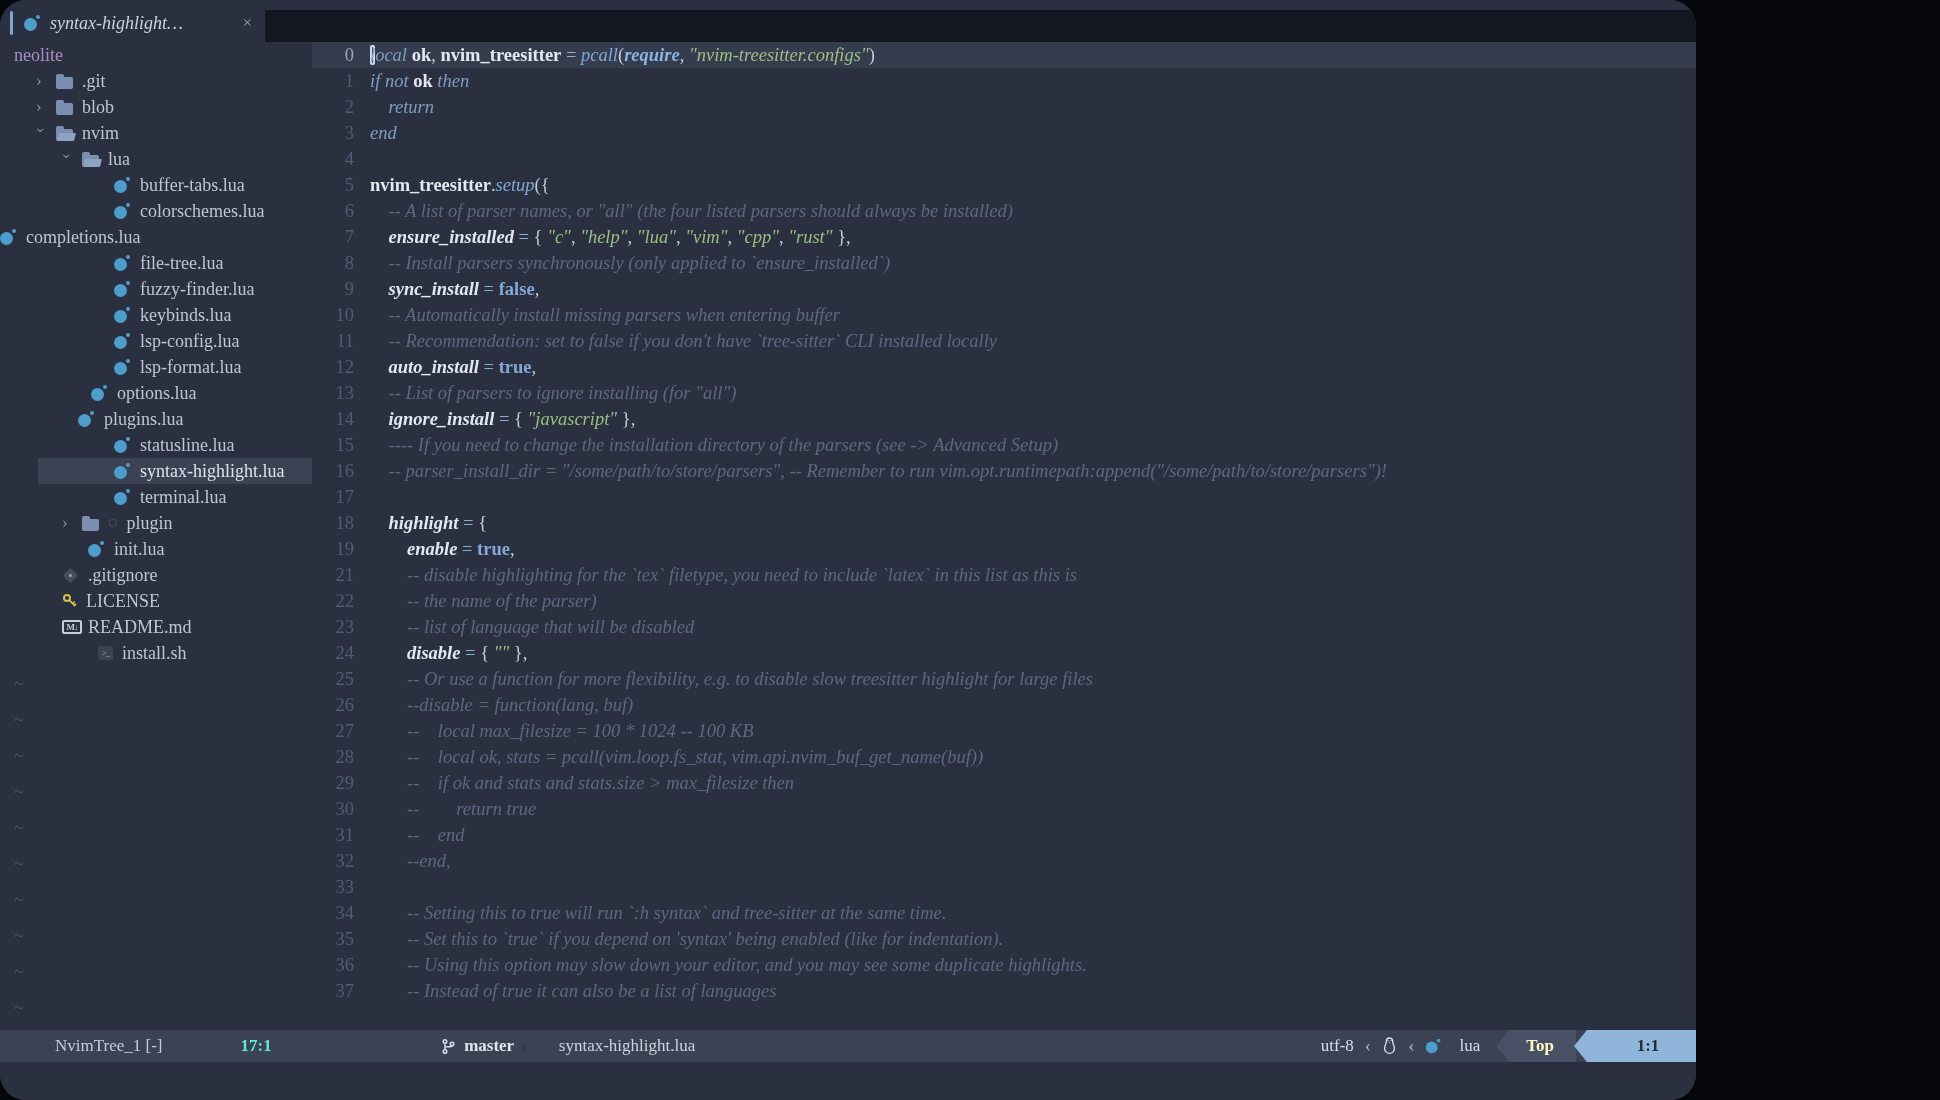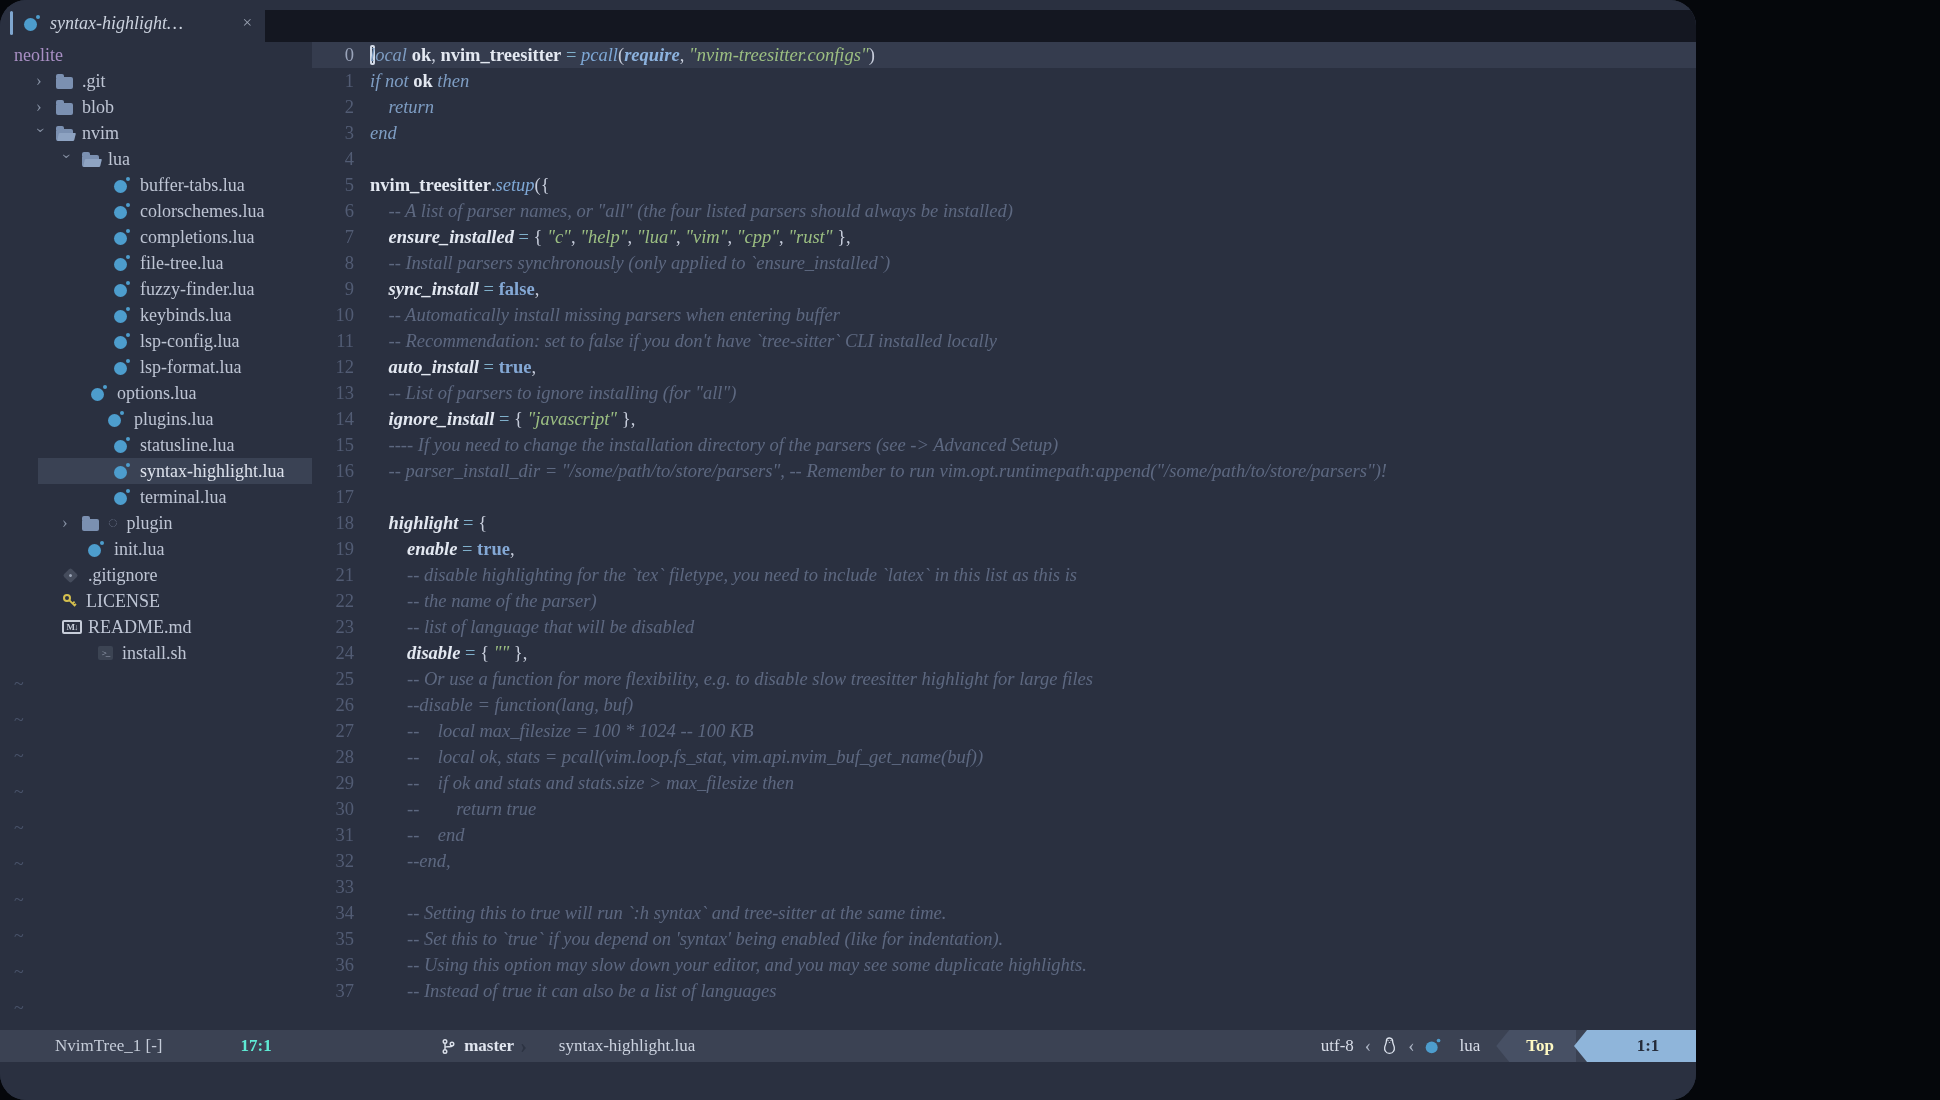--- a/index.html
+++ b/index.html
@@ -126,28 +126,28 @@
 
   <div class="main">
     <div class="tree" id="tree">
         <div class="titem" style="padding-left: 14px;"><span class="tlabel troot">neolite</span></div>
         <div class="titem" style="padding-left: 36px;"><span class="chev">›</span><span class="ifold"></span><span class="tlabel">.git</span></div>
         <div class="titem" style="padding-left: 36px;"><span class="chev">›</span><span class="ifold"></span><span class="tlabel">blob</span></div>
         <div class="titem" style="padding-left: 36px;"><span class="chev down">›</span><span class="ifold openf"></span><span class="tlabel">nvim</span></div>
         <div class="titem" style="padding-left: 62px;"><span class="chev down">›</span><span class="ifold openf"></span><span class="tlabel">lua</span></div>
         <div class="titem" style="padding-left: 114px;"><span class="ilua"></span><span class="tlabel">buffer-tabs.lua</span></div>
         <div class="titem" style="padding-left: 114px;"><span class="ilua"></span><span class="tlabel">colorschemes.lua</span></div>
-        <div class="titem" style="padding-left: 114px;"><span class="ilua"></span><span class="tlabel">completions.lua</span></div>
+        <div class="titem" style=""><span class="ilua"></span><span class="tlabel">completions.lua</span></div>
         <div class="titem" style="padding-left: 114px;"><span class="ilua"></span><span class="tlabel">file-tree.lua</span></div>
         <div class="titem" style="padding-left: 114px;"><span class="ilua"></span><span class="tlabel">fuzzy-finder.lua</span></div>
         <div class="titem" style="padding-left: 114px;"><span class="ilua"></span><span class="tlabel">keybinds.lua</span></div>
         <div class="titem" style="padding-left: 114px;"><span class="ilua"></span><span class="tlabel">lsp-config.lua</span></div>
         <div class="titem" style="padding-left: 114px;"><span class="ilua"></span><span class="tlabel">lsp-format.lua</span></div>
         <div class="titem" style="padding-left: 91px; align-items: center;"><span class="ilua"></span><span class="tlabel">options.lua</span></div>
-        <div class="titem" style="padding-left: 108px; text-align: center;"><span class="ilua"></span><span class="tlabel">plugins.lua</span></div>
+        <div class="titem" style="padding-left: 78px; text-align: center;"><span class="ilua"></span><span class="tlabel">plugins.lua</span></div>
         <div class="titem" style="padding-left: 114px;"><span class="ilua"></span><span class="tlabel">statusline.lua</span></div>
         <div class="titem sel" style="padding-left: 114px;"><span class="ilua"></span><span class="tlabel">syntax-highlight.lua</span></div>
         <div class="titem" style="padding-left: 114px;"><span class="ilua"></span><span class="tlabel">terminal.lua</span></div>
         <div class="titem" style="padding-left: 62px;"><span class="chev">›</span><span class="ifold"></span><span class="ghost">◌</span><span class="tlabel">plugin</span></div>
         <div class="titem" style="padding-left: 88px;"><span class="ilua"></span><span class="tlabel">init.lua</span></div>
         <div class="titem" style="padding-left: 62px;"><span class="igit"></span><span class="tlabel">.gitignore</span></div>
         <div class="titem" style="padding-left: 62px;"><span class="ikey"><svg width="16" height="16" viewBox="0 0 16 16">
               <circle cx="5" cy="5" r="3" fill="none" stroke="#d4bf4e" stroke-width="2"></circle>
               <path d="M7.2 7.2 L13.2 13.2 M10.6 10.6 L12.6 8.6 M12.4 12.4 L14 10.8" stroke="#d4bf4e" stroke-width="1.8" fill="none"></path>
             </svg></span><span class="tlabel">LICENSE</span></div>

